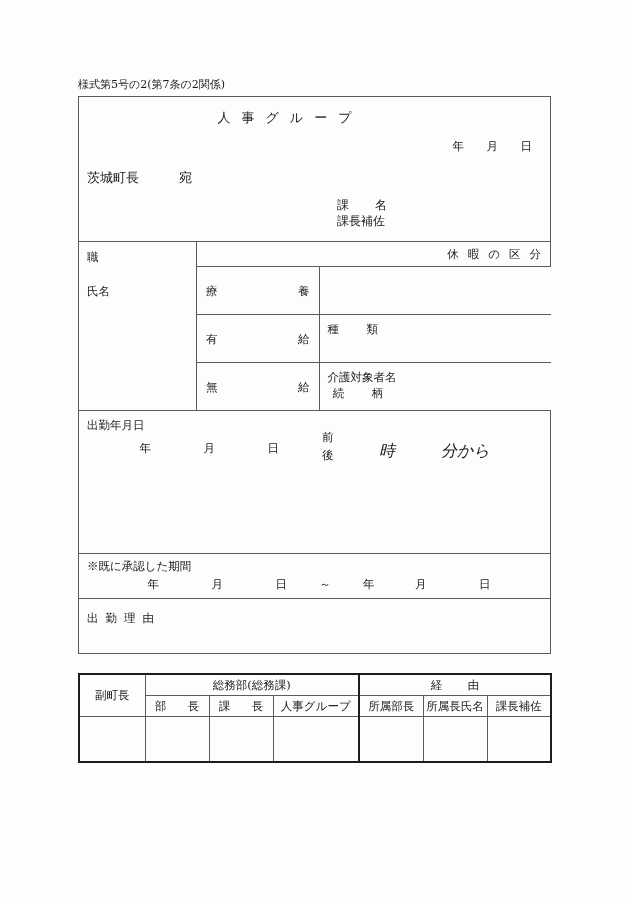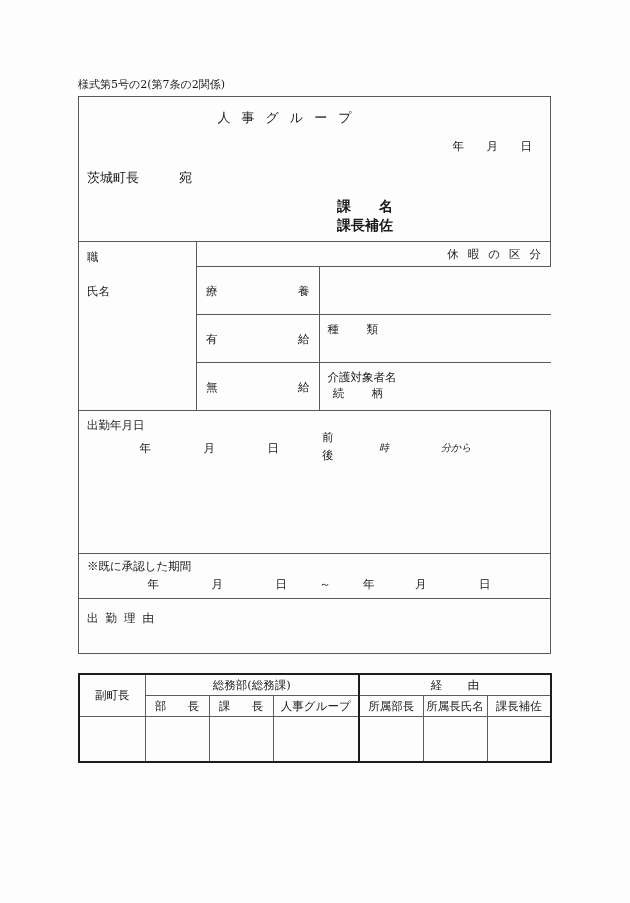--- a/index.html
+++ b/index.html
@@ -77,24 +77,23 @@
     left: 8px;
     top: 72px;
     font-size: 13px;
     white-space: nowrap;
   }
   .addressee .to { display: inline-block; margin-left: 40px; }
   .signer {
     position: absolute;
     left: 258px;
     top: 100px;
-    font-size: 14px;
+    font-size: 12px;
     line-height: 1.35;
     white-space: nowrap;
-    font-weight: bold;
   }
   .signer .k1 { letter-spacing: 7px; }
 
   
   .emp-cell {
     width: 118px;
     height: 166px;
   }
   .emp-cell .job {
     position: absolute;
@@ -172,21 +171,21 @@
     top: 18px;
     line-height: 1.55;
     text-align: center;
     font-size: 11.5px;
   }
   .att-line2 {
     position: absolute;
     left: 300px;
     top: 30px;
     white-space: nowrap;
-    font-size: 10px;
+    font-size: 16px;
   }
   .att-line2 .w-h { display: inline-block; width: 62px; text-align: left; }
 
   
   .per-cell { height: 44px; }
   .per-cell .title { position: absolute; left: 8px; top: 5px; }
   .per-line {
     position: absolute;
     left: 8px; top: 23px;
     white-space: nowrap;

